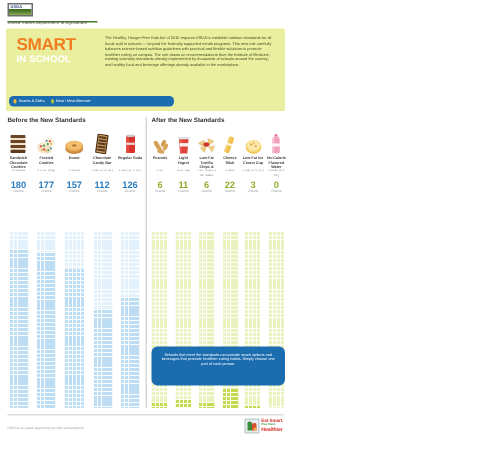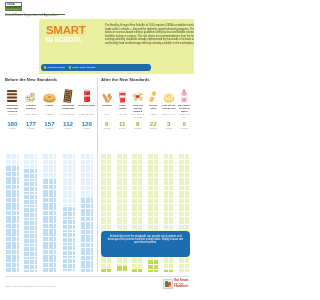--- a/index.html
+++ b/index.html
@@ -63,21 +63,20 @@
     white-space: nowrap;
   }
 
   
   .hero {
     position: absolute;
     left: 4px; top: 19px;
     width: 186px; height: 55px;
     background: #e9ef9e;
     border-radius: 1px;
-    margin-left: 35px;
   }
   .hero-inner {
     position: relative;
     width: 100%; height: 100%;
     display: flex;
   }
   .hero-left {
     width: 64px;
     padding: 6px 0 0 7px;
   }

